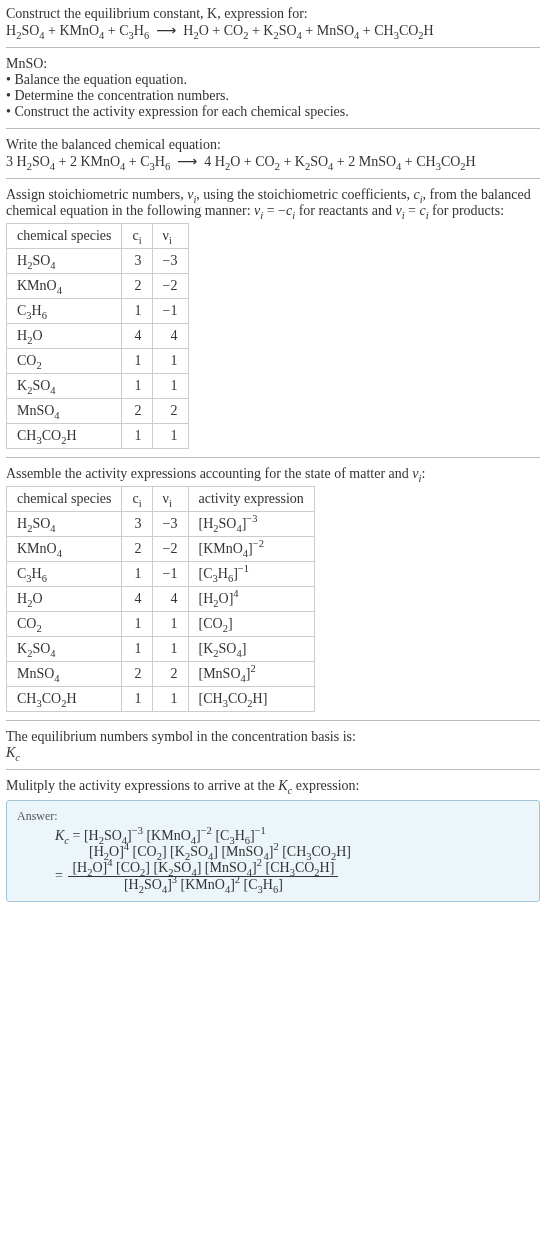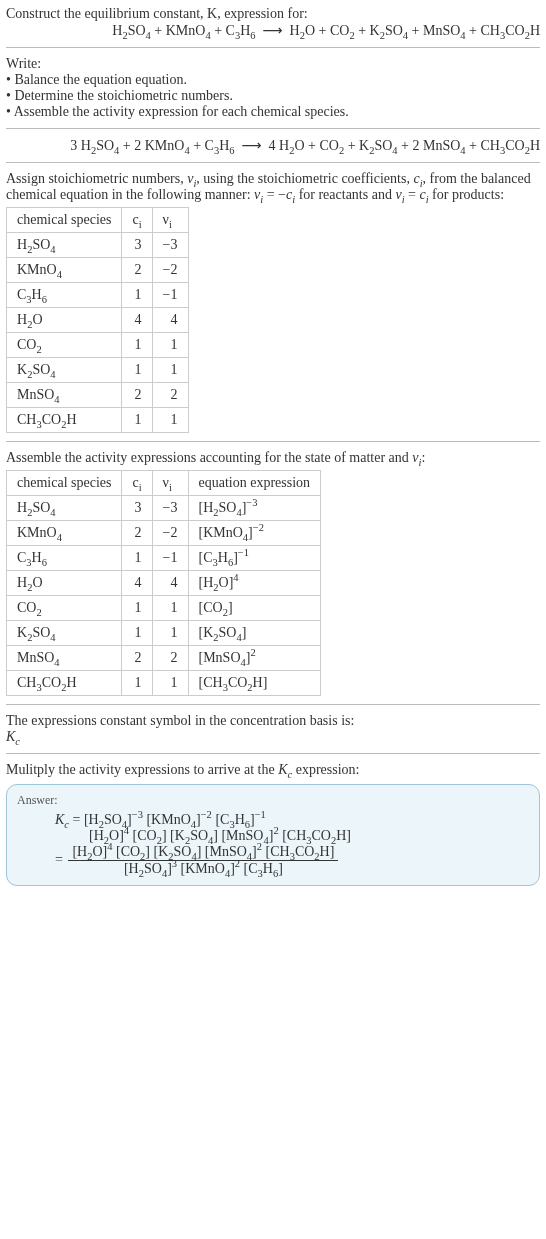--- a/index.html
+++ b/index.html
@@ -14,21 +14,20 @@
   .section {
     margin-bottom: 6px;
   }
   hr {
     border: none;
     border-top: 1px solid #bbb;
     margin: 8px 0;
   }
   .eq {
     font-family: Georgia, serif;
-    text-align: right;
   }
   sub, sup {
     font-size: 0.75em;
     line-height: 0;
   }
   table.data {
     border-collapse: collapse;
     margin: 4px 0;
   }
   table.data th, table.data td {
@@ -41,21 +40,21 @@
   table.data th {
     background: #fff;
     margin-top: 12px;
   }
   table.data td.num {
     text-align: right;
   }
   .answer-box {
     border: 1px solid #9ec5d8;
     background: #ecf6fa;
-    border-radius: 11px;
+    border-radius: 3px;
     padding: 8px 10px;
     margin-top: 6px;
   }
   .answer-label {
     font-size: 12px;
     color: #555;
     margin-bottom: 4px;
   }
   .frac {
     display: inline-block;
@@ -85,28 +84,29 @@
 </head>
 <body>
 
 <div class="section">
   <div>Construct the equilibrium constant, K, expression for:</div>
   <div class="eq">H<sub>2</sub>SO<sub>4</sub> + KMnO<sub>4</sub> + C<sub>3</sub>H<sub>6</sub> &nbsp;⟶&nbsp; H<sub>2</sub>O + CO<sub>2</sub> + K<sub>2</sub>SO<sub>4</sub> + MnSO<sub>4</sub> + CH<sub>3</sub>CO<sub>2</sub>H</div>
 </div>
 <hr>
 
 <div class="section">
-  <div>Write:</div>
+  <div>MnSO:</div>
   <div>• Balance the equation equation.</div>
-  <div>• Determine the stoichiometric numbers.</div>
-  <div>• Assemble the activity expression for each chemical species.</div>
-</div>
-<hr>
-
-<div class="section">
+  <div>• Determine the concentration numbers.</div>
+  <div>• Construct the activity expression for each chemical species.</div>
+</div>
+<hr>
+
+<div class="section">
+  <div>Write the balanced chemical equation:</div>
   <div class="eq">3 H<sub>2</sub>SO<sub>4</sub> + 2 KMnO<sub>4</sub> + C<sub>3</sub>H<sub>6</sub> &nbsp;⟶&nbsp; 4 H<sub>2</sub>O + CO<sub>2</sub> + K<sub>2</sub>SO<sub>4</sub> + 2 MnSO<sub>4</sub> + CH<sub>3</sub>CO<sub>2</sub>H</div>
 </div>
 <hr>
 
 <div class="section">
   <div>Assign stoichiometric numbers, <span class="ital">ν<sub>i</sub></span>, using the stoichiometric coefficients, <span class="ital">c<sub>i</sub></span>, from the balanced chemical equation in the following manner: <span class="ital">ν<sub>i</sub></span> = −<span class="ital">c<sub>i</sub></span> for reactants and <span class="ital">ν<sub>i</sub></span> = <span class="ital">c<sub>i</sub></span> for products:</div>
   <table class="data">
     <thead>
       <tr>
         <th>chemical species</th>
@@ -161,21 +161,21 @@
 <hr>
 
 <div class="section">
   <div>Assemble the activity expressions accounting for the state of matter and <span class="ital">ν<sub>i</sub></span>:</div>
   <table class="data">
     <thead>
       <tr>
         <th>chemical species</th>
         <th>c<sub>i</sub></th>
         <th>ν<sub>i</sub></th>
-        <th>equation expression</th>
+        <th>activity expression</th>
       </tr>
     </thead>
     <tbody>
         <tr>
           <td>H<sub>2</sub>SO<sub>4</sub></td>
           <td class="num">3</td>
           <td class="num">−3</td>
           <td>[H<sub>2</sub>SO<sub>4</sub>]<sup>−3</sup></td>
         </tr>
         <tr>
@@ -219,21 +219,21 @@
           <td class="num">1</td>
           <td class="num">1</td>
           <td>[CH<sub>3</sub>CO<sub>2</sub>H]</td>
         </tr>
       </tbody>
   </table>
 </div>
 <hr>
 
 <div class="section">
-  <div>The expressions constant symbol in the concentration basis is:</div>
+  <div>The equilibrium numbers symbol in the concentration basis is:</div>
   <div class="ital">K<sub>c</sub></div>
 </div>
 <hr>
 
 <div class="section">
   <div>Mulitply the activity expressions to arrive at the <span class="ital">K<sub>c</sub></span> expression:</div>
 </div>
 
 <div class="answer-box">
   <div class="answer-label">Answer:</div>

